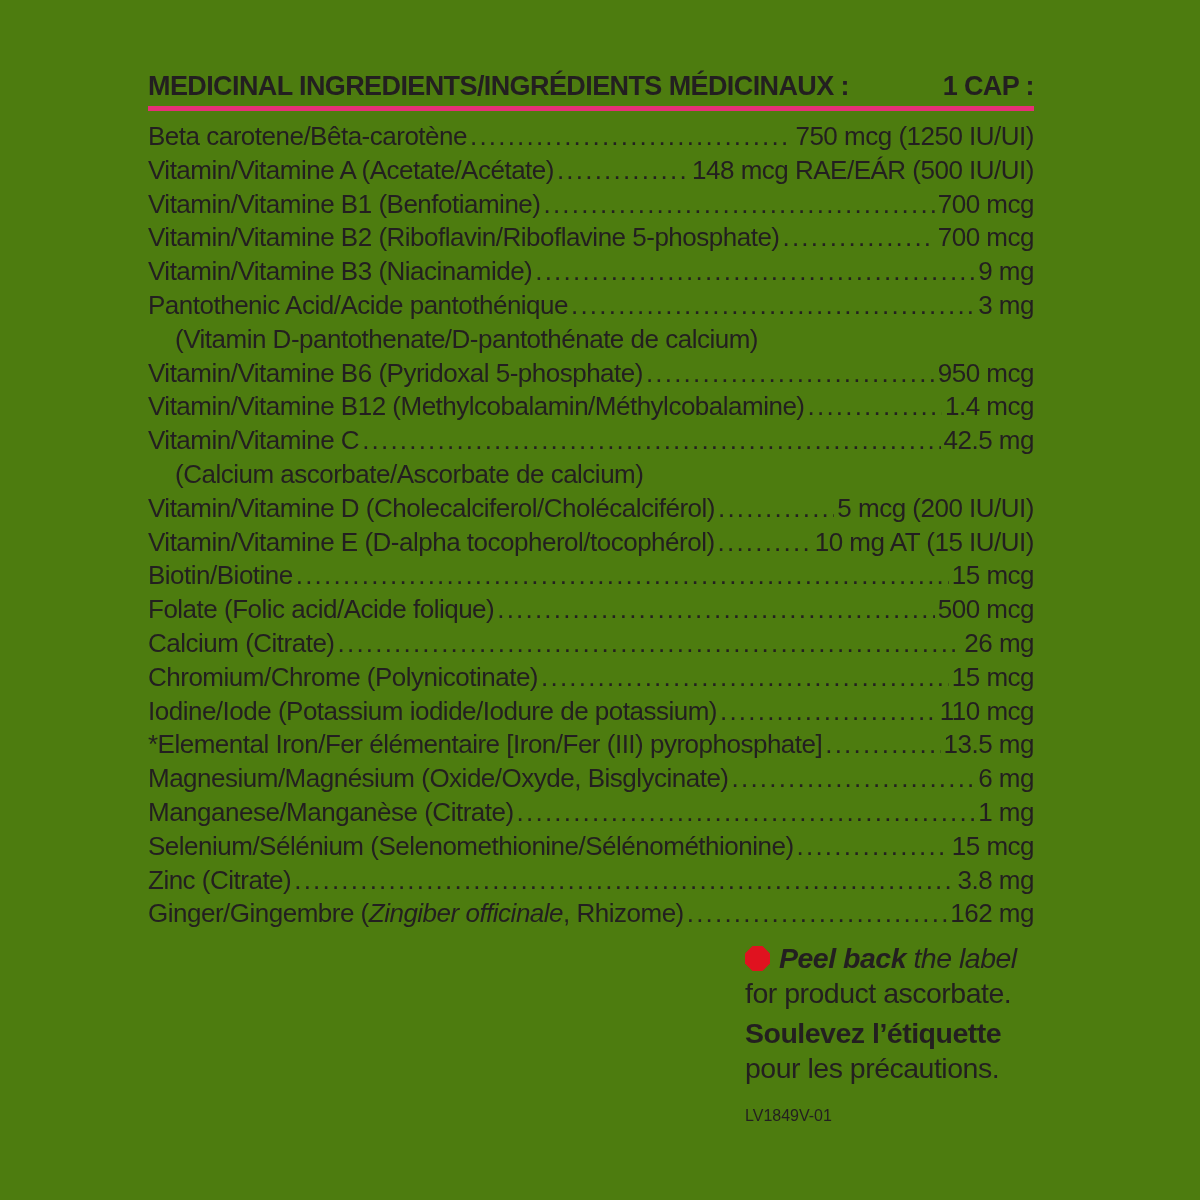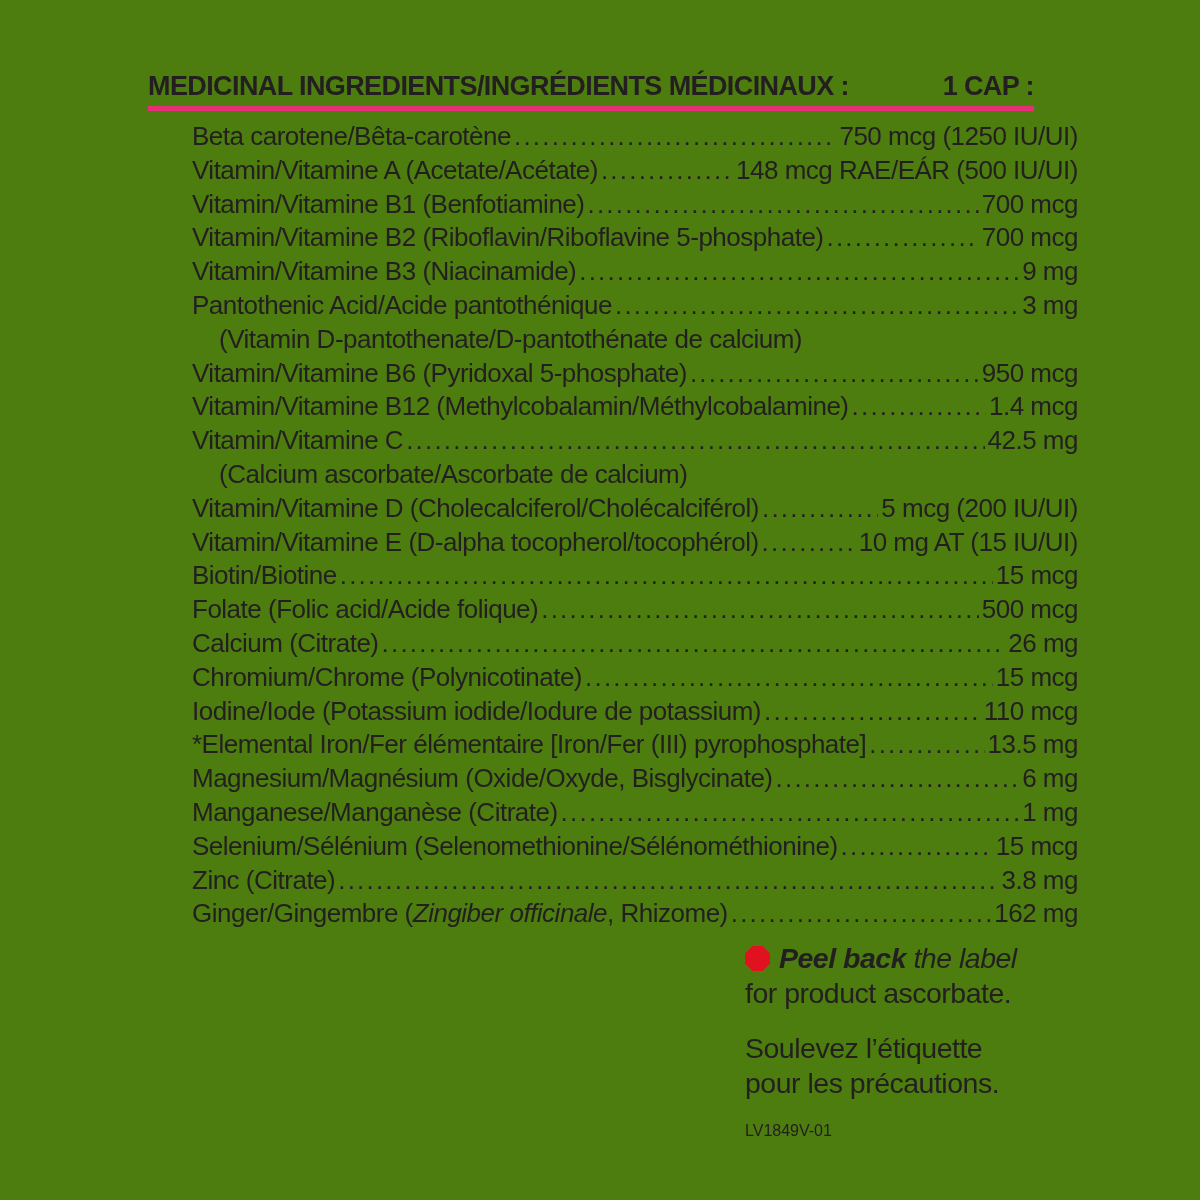--- a/index.html
+++ b/index.html
@@ -6,42 +6,42 @@
   .sheet {
     position:relative; width:1200px; height:1200px; background:#4d7c0f;
     font-family:"Liberation Sans", sans-serif; color:#231f20; overflow:hidden;
   }
   .panel { position:absolute; left:148px; top:70px; width:886px; }
   .hdr {
     display:flex; justify-content:space-between; align-items:baseline;
     font-weight:bold; font-size:27px; letter-spacing:-0.6px; line-height:32px; white-space:nowrap;
   }
   .rule { height:5px; background:#e72f77; margin-top:4px; margin-bottom:9px; }
-  .rows { width:100%;margin-left:44px; }
+  .rows { width:100%; }
   .row {
     display:flex; align-items:baseline; font-size:26px; letter-spacing:-0.5px;
     line-height:33.8px; white-space:nowrap;
   }
   .row .nm { flex:0 0 auto; }
   .row .nm i { font-style:italic; }
   .row .dots { flex:1 1 auto; overflow:hidden; min-width:0; margin:0 3px; }
   .row .dots::after {
     content:"........................................................................................................................................";
     letter-spacing:2.2px;
   }
   .row .amt { flex:0 0 auto; }
   .row.cont { padding-left:27px; }
   .footer { position:absolute; left:745px; top:941px; width:300px; font-size:28.5px; line-height:35px; letter-spacing:-0.5px; color:#231f20; }
   .f-line1 { display:flex; align-items:center; white-space:nowrap;font-style:italic; }
   .octagon {
     width:25px; height:25px; background:#e0121f; flex:0 0 auto; margin-right:9px;
     clip-path:polygon(30% 0,70% 0,100% 30%,100% 70%,70% 100%,30% 100%,0 70%,0 30%);
   }
   .b { font-weight:bold; }
-  .fr-bold { font-weight:normal; margin-top:20px; }
+  .fr-bold { font-weight:bold; margin-top:5px; }
   .code { font-size:16px; letter-spacing:0; margin-top:12px; }
 </style>
 </head>
 <body>
 
 <div class="sheet">
 
   <div class="panel">
     <div class="hdr">
       <span>MEDICINAL INGREDIENTS/INGRÉDIENTS MÉDICINAUX :</span>

